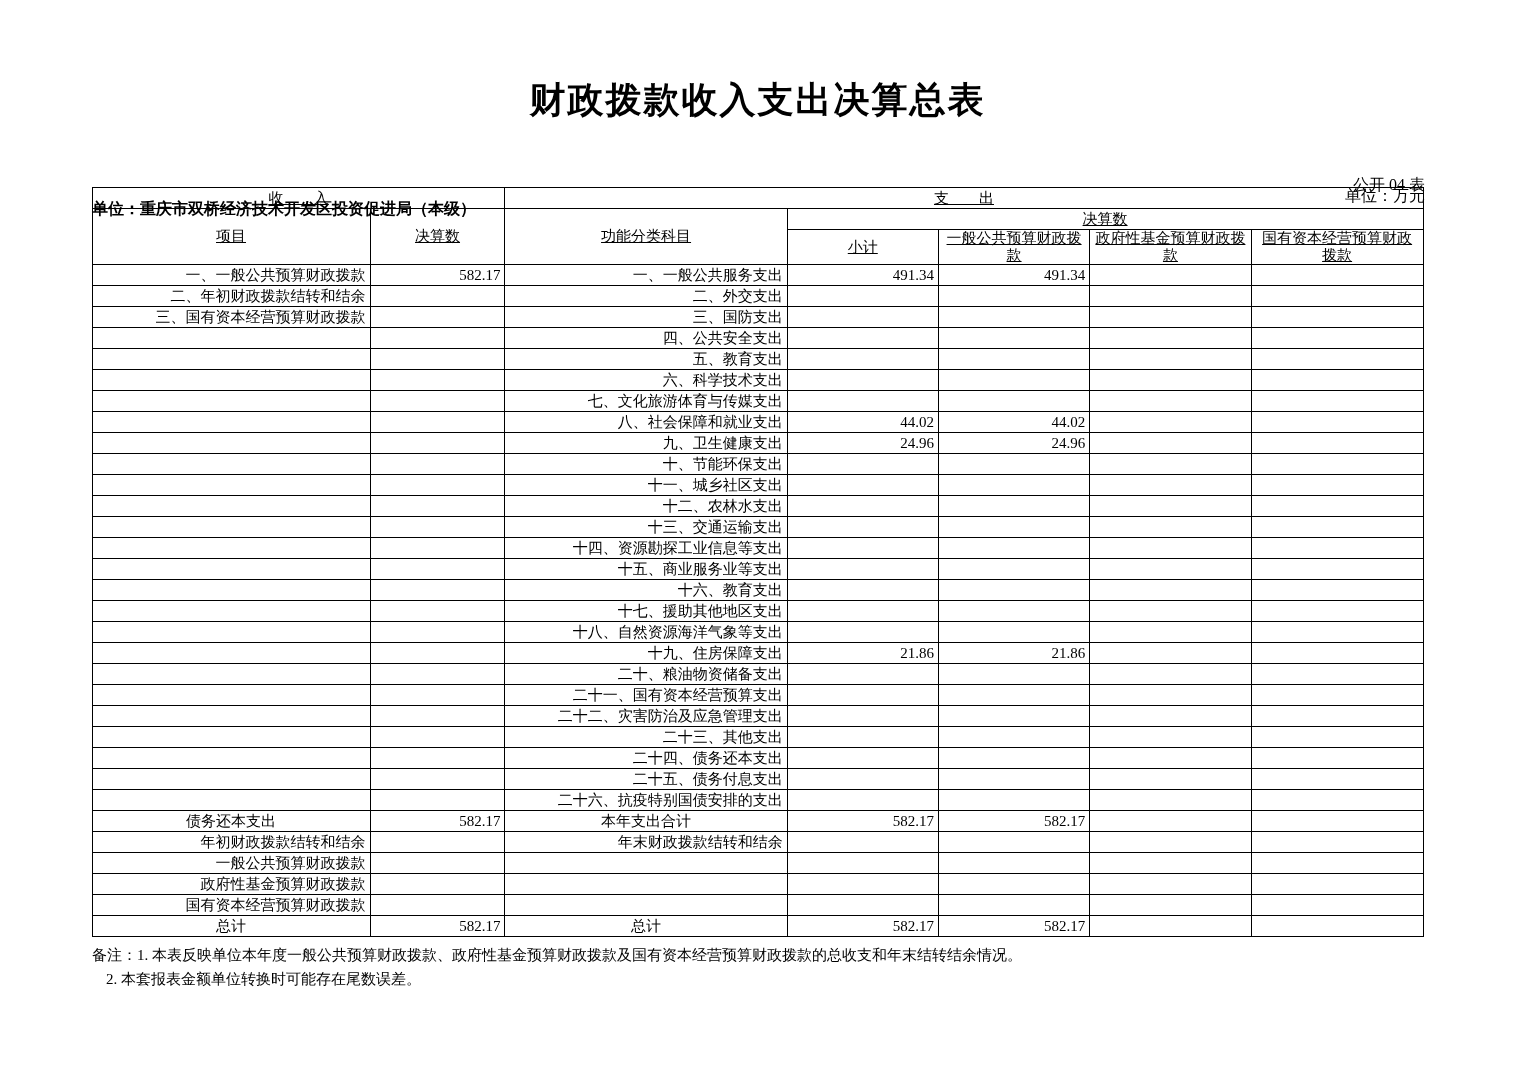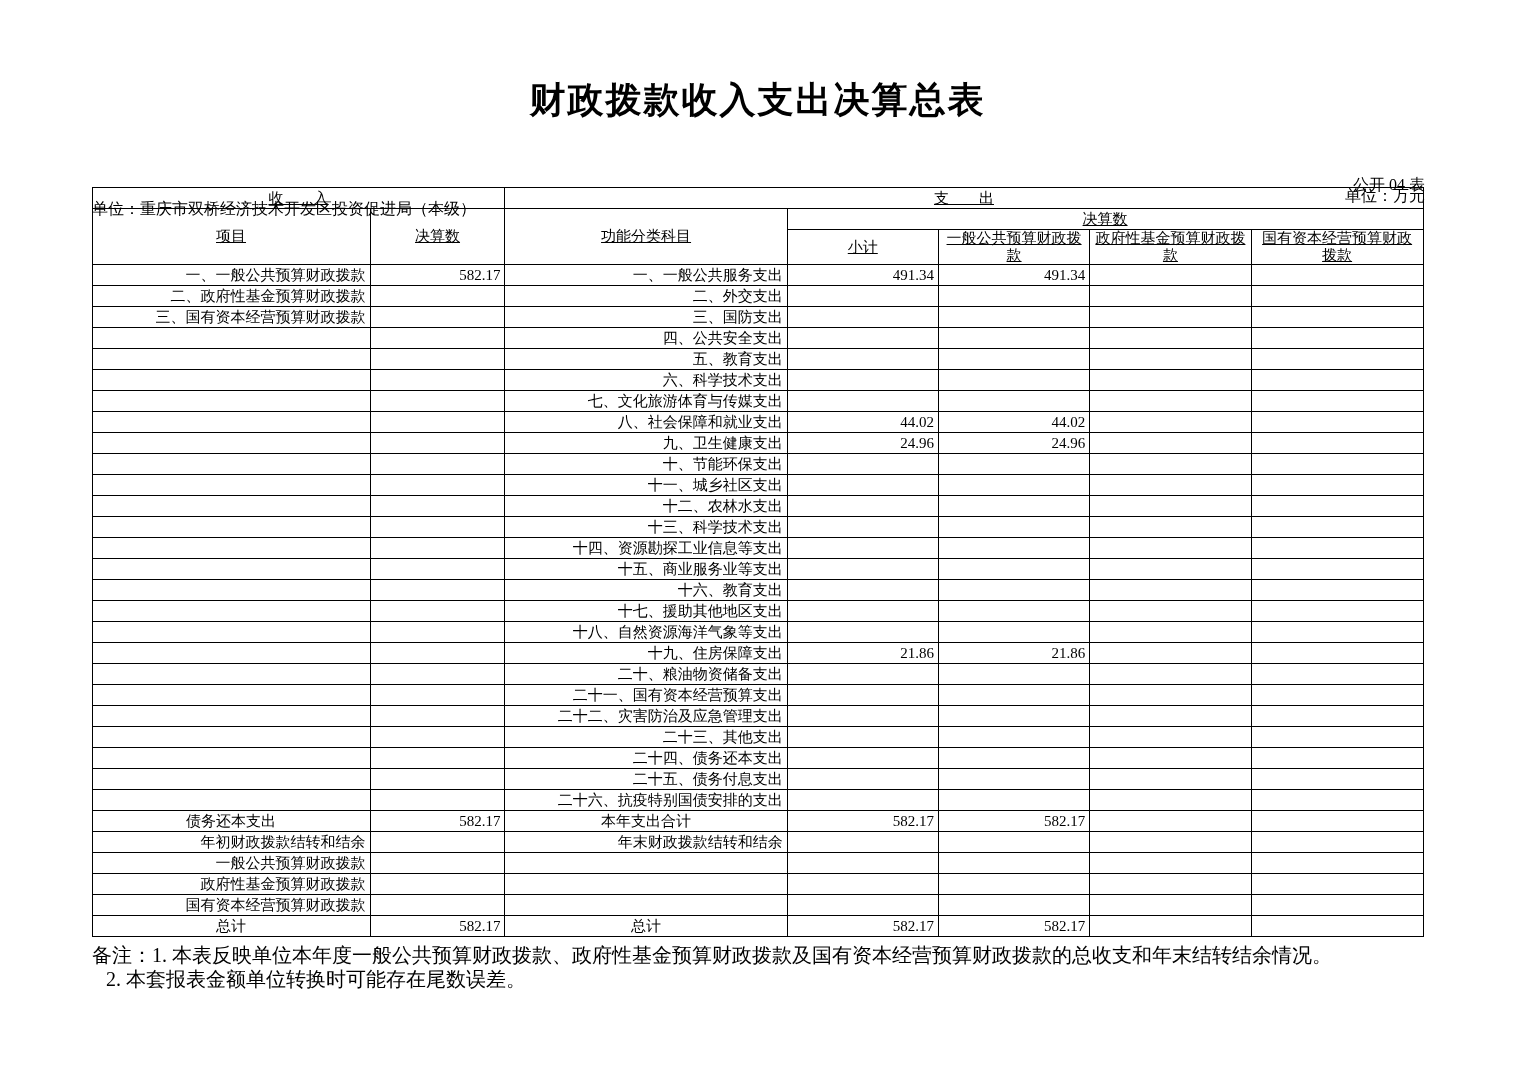--- a/index.html
+++ b/index.html
@@ -33,20 +33,21 @@
     position: absolute;
     right: 90px;
     font-size: 16px;
     white-space: nowrap;
   }
   .meta-left {
     position: absolute;
     left: 92px;
     font-size: 16px;
     white-space: nowrap;
+    font-weight: bold;
   }
   .sheet-no { top: 40px; }
   .unit-right { top: 51px; }
   .unit-left { top: 64px; }
 
   .meta-block {
     position: relative;
     height: 52px;
     margin-top: 10px;
   }
@@ -77,21 +78,21 @@
   }
   .c-left { text-align: right; }
   .c-center { text-align: center; }
   .c-right { text-align: right; padding-right: 8px; }
   .bold { font-weight: bold; }
   .indent1 { padding-left: 26px; }
   .indent-item { padding-left: 8px; }
 
   .notes {
     margin: 6px 0 0 92px;
-    font-size: 20px;
+    font-size: 15px;
     line-height: 24px;
   }
   .notes div.n2 { margin-left: 14px; }
 </style>
 </head>
 <body>
 
 <div class="page">
 
   <div class="doc-title">财政拨款收入支出决算总表</div>
@@ -134,21 +135,21 @@
         <tr>
           <td class="c-left bold indent-item">一、一般公共预算财政拨款</td>
           <td class="c-right">582.17</td>
           <td class="c-left indent-item">一、一般公共服务支出</td>
           <td class="c-right">491.34</td>
           <td class="c-right">491.34</td>
           <td class="c-right"></td>
           <td class="c-right"></td>
         </tr>
         <tr>
-          <td class="c-left bold indent-item">二、政府性基金预算财政拨款</td>
+          <td class="c-left bold indent-item">二、年初财政拨款结转和结余</td>
           <td class="c-right"></td>
           <td class="c-left indent-item">二、外交支出</td>
           <td class="c-right"></td>
           <td class="c-right"></td>
           <td class="c-right"></td>
           <td class="c-right"></td>
         </tr>
         <tr>
           <td class="c-left bold indent-item">三、国有资本经营预算财政拨款</td>
           <td class="c-right"></td>
@@ -235,21 +236,21 @@
           <td class="c-right"></td>
           <td class="c-left indent-item">十二、农林水支出</td>
           <td class="c-right"></td>
           <td class="c-right"></td>
           <td class="c-right"></td>
           <td class="c-right"></td>
         </tr>
         <tr>
           <td class="c-left"></td>
           <td class="c-right"></td>
-          <td class="c-left indent-item">十三、科学技术支出</td>
+          <td class="c-left indent-item">十三、交通运输支出</td>
           <td class="c-right"></td>
           <td class="c-right"></td>
           <td class="c-right"></td>
           <td class="c-right"></td>
         </tr>
         <tr>
           <td class="c-left"></td>
           <td class="c-right"></td>
           <td class="c-left indent-item">十四、资源勘探工业信息等支出</td>
           <td class="c-right"></td>

